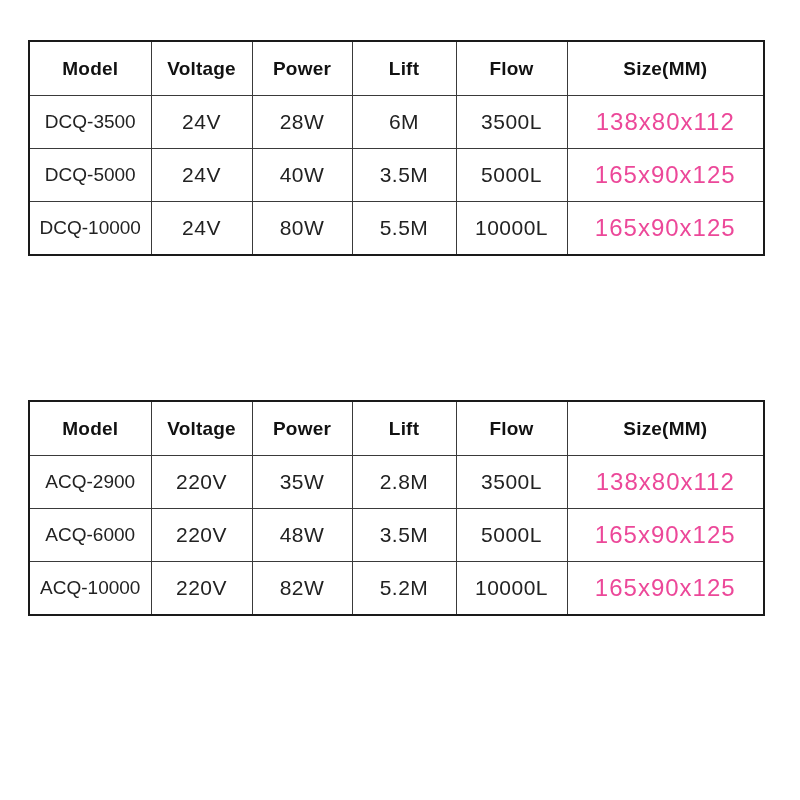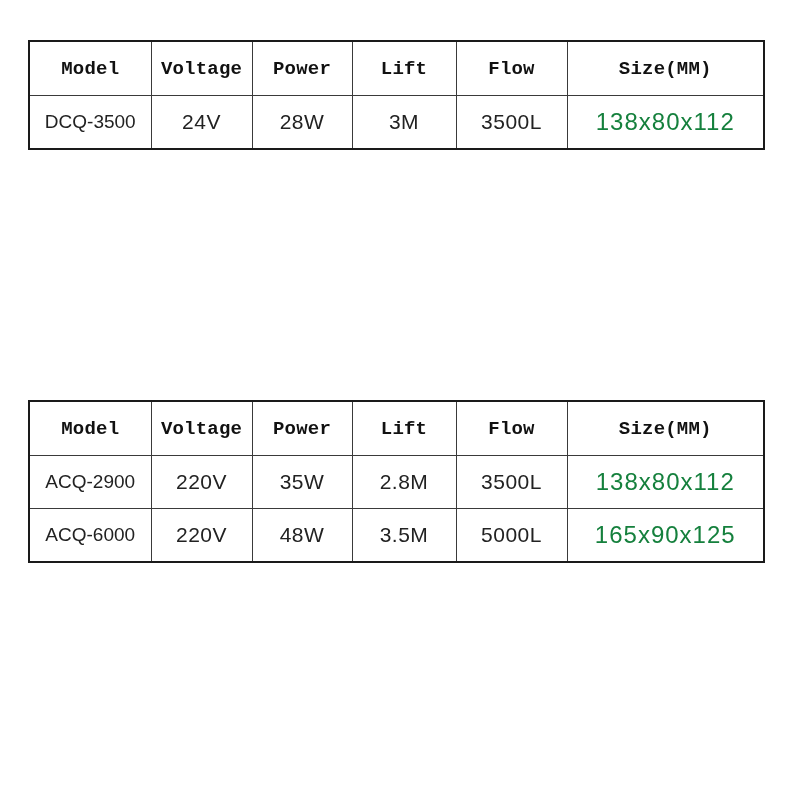--- a/index.html
+++ b/index.html
@@ -21,30 +21,29 @@
       padding: 0;
       overflow: hidden;
       white-space: nowrap;
     }
     .spec-table th {
       height: 53px;
       font-weight: bold;
       font-size: 19px;
       color: #111;
       letter-spacing: 0.2px;
-      font-family: Liberation Mono, monospace;
     }
     .spec-table td {
       height: 52px;
       font-size: 21px;
       color: #222;
       letter-spacing: 0.5px;
     }
     .spec-table td.model { font-size: 19px; letter-spacing: 0; }
-    .spec-table td.size { font-size: 24px; letter-spacing: 1px; color: #15803d; }
+    .spec-table td.size { font-size: 24px; letter-spacing: 1px; color: #ec4899; }
     col.c-model { width: 122px; }
     col.c-voltage { width: 101px; }
     col.c-power { width: 100px; }
     col.c-lift { width: 104px; }
     col.c-flow { width: 111px; }
     col.c-size { width: 197px; }
   </style>
 </head>
 <body>
 
@@ -65,23 +64,39 @@
       <th>Lift</th>
       <th>Flow</th>
       <th>Size(MM)</th>
     </tr>
   </thead>
   <tbody>
     <tr>
       <td class="model">DCQ-3500</td>
       <td>24V</td>
       <td>28W</td>
-      <td>3M</td>
+      <td>6M</td>
       <td>3500L</td>
       <td class="size">138x80x112</td>
+    </tr>
+    <tr>
+      <td class="model">DCQ-5000</td>
+      <td>24V</td>
+      <td>40W</td>
+      <td>3.5M</td>
+      <td>5000L</td>
+      <td class="size">165x90x125</td>
+    </tr>
+    <tr>
+      <td class="model">DCQ-10000</td>
+      <td>24V</td>
+      <td>80W</td>
+      <td>5.5M</td>
+      <td>10000L</td>
+      <td class="size">165x90x125</td>
     </tr>
   </tbody>
 </table>
 
 <table class="spec-table t2">
   <colgroup>
       <col class="c-model">
       <col class="c-voltage">
       <col class="c-power">
       <col class="c-lift">
@@ -108,14 +123,22 @@
       <td class="size">138x80x112</td>
     </tr>
     <tr>
       <td class="model">ACQ-6000</td>
       <td>220V</td>
       <td>48W</td>
       <td>3.5M</td>
       <td>5000L</td>
       <td class="size">165x90x125</td>
     </tr>
+    <tr>
+      <td class="model">ACQ-10000</td>
+      <td>220V</td>
+      <td>82W</td>
+      <td>5.2M</td>
+      <td>10000L</td>
+      <td class="size">165x90x125</td>
+    </tr>
   </tbody>
 </table>
 
 </body></html>

